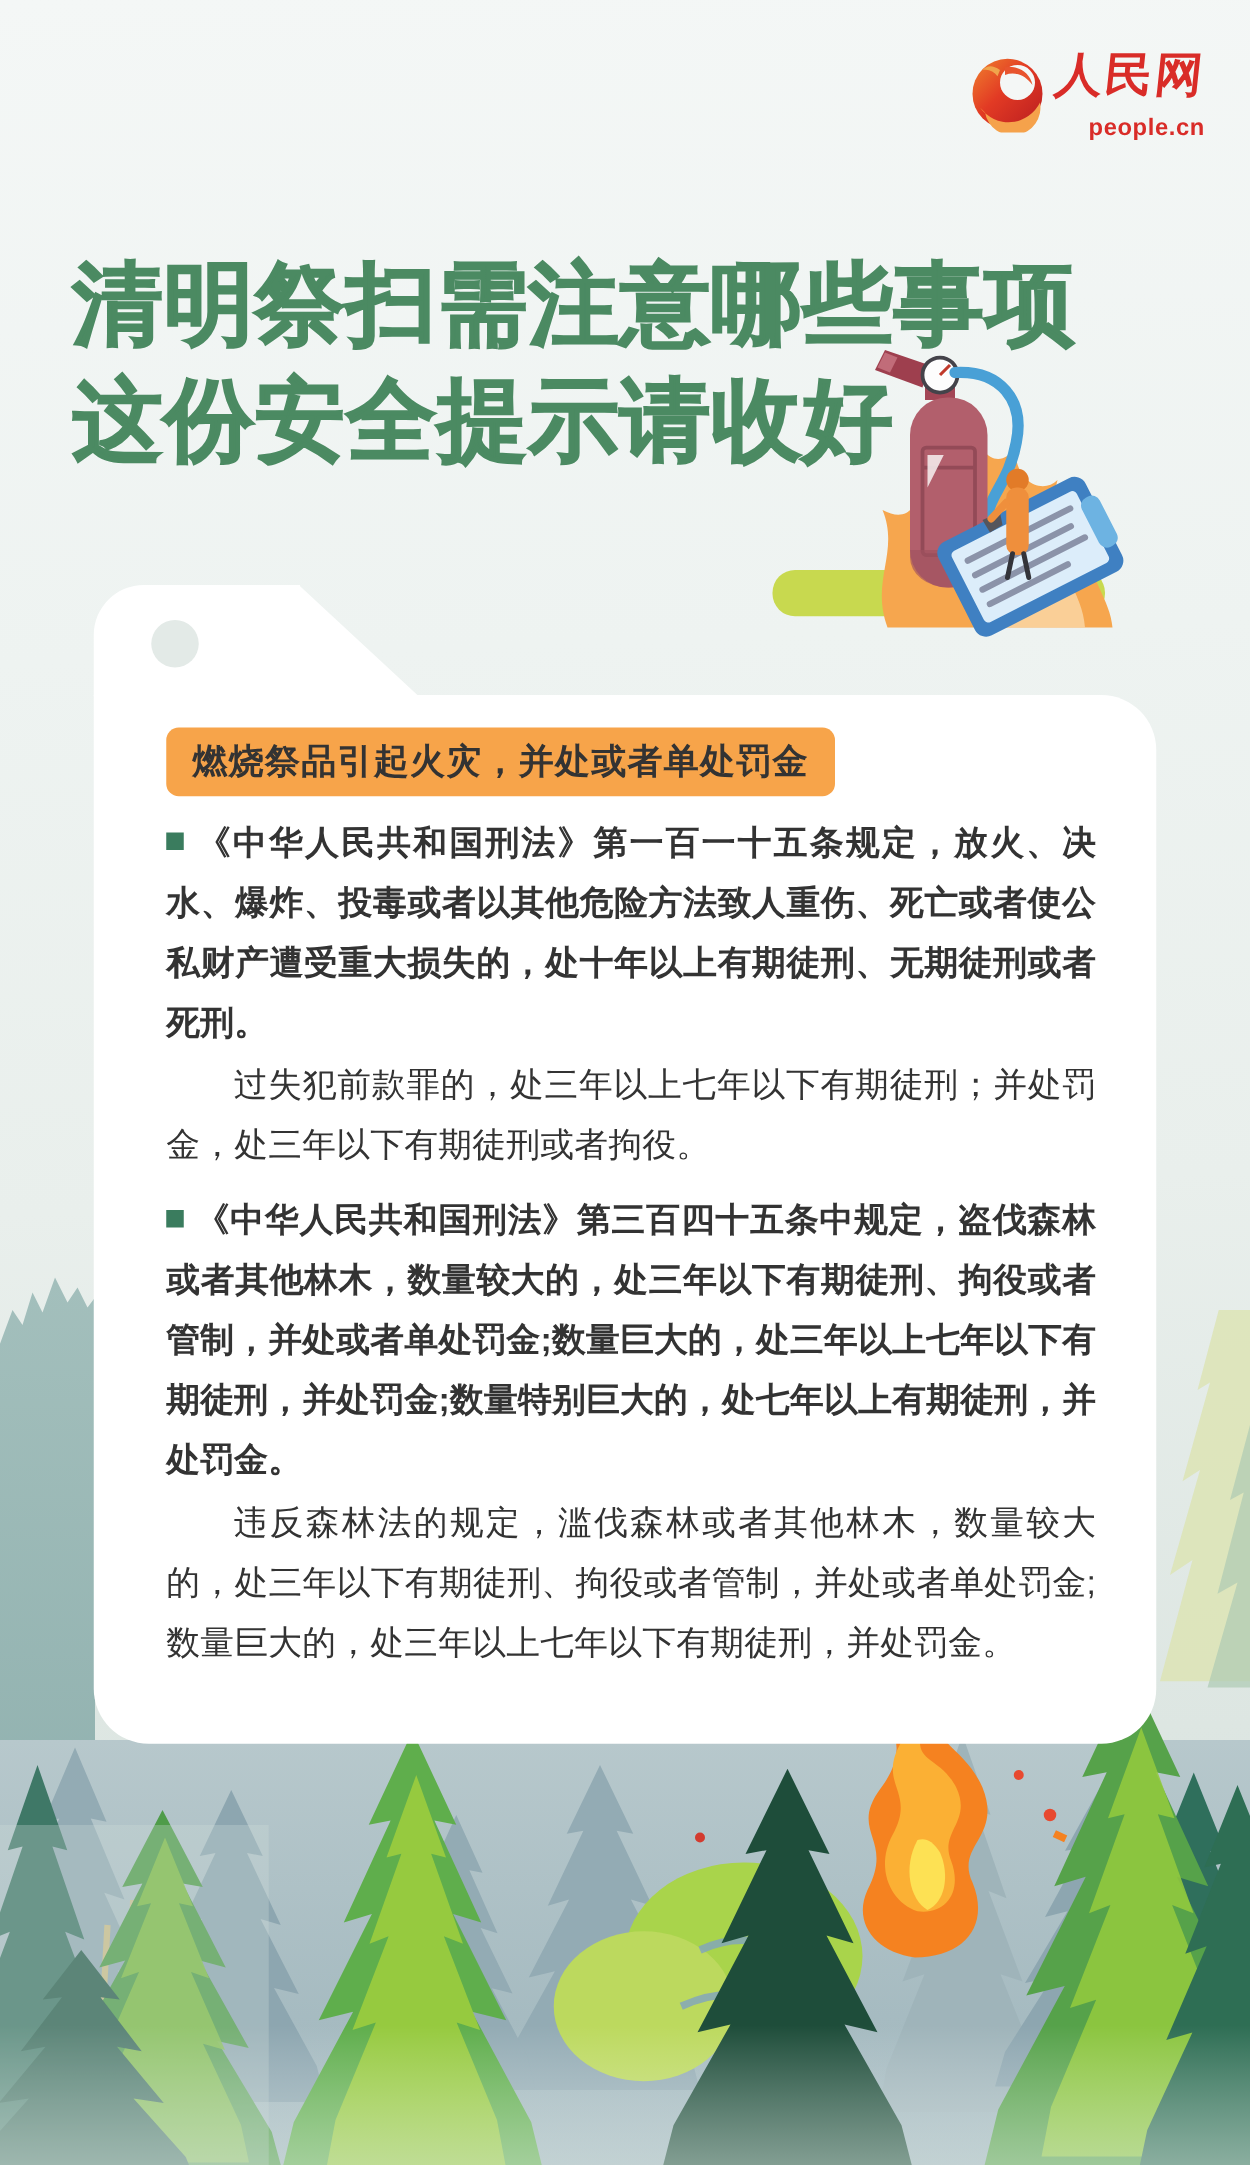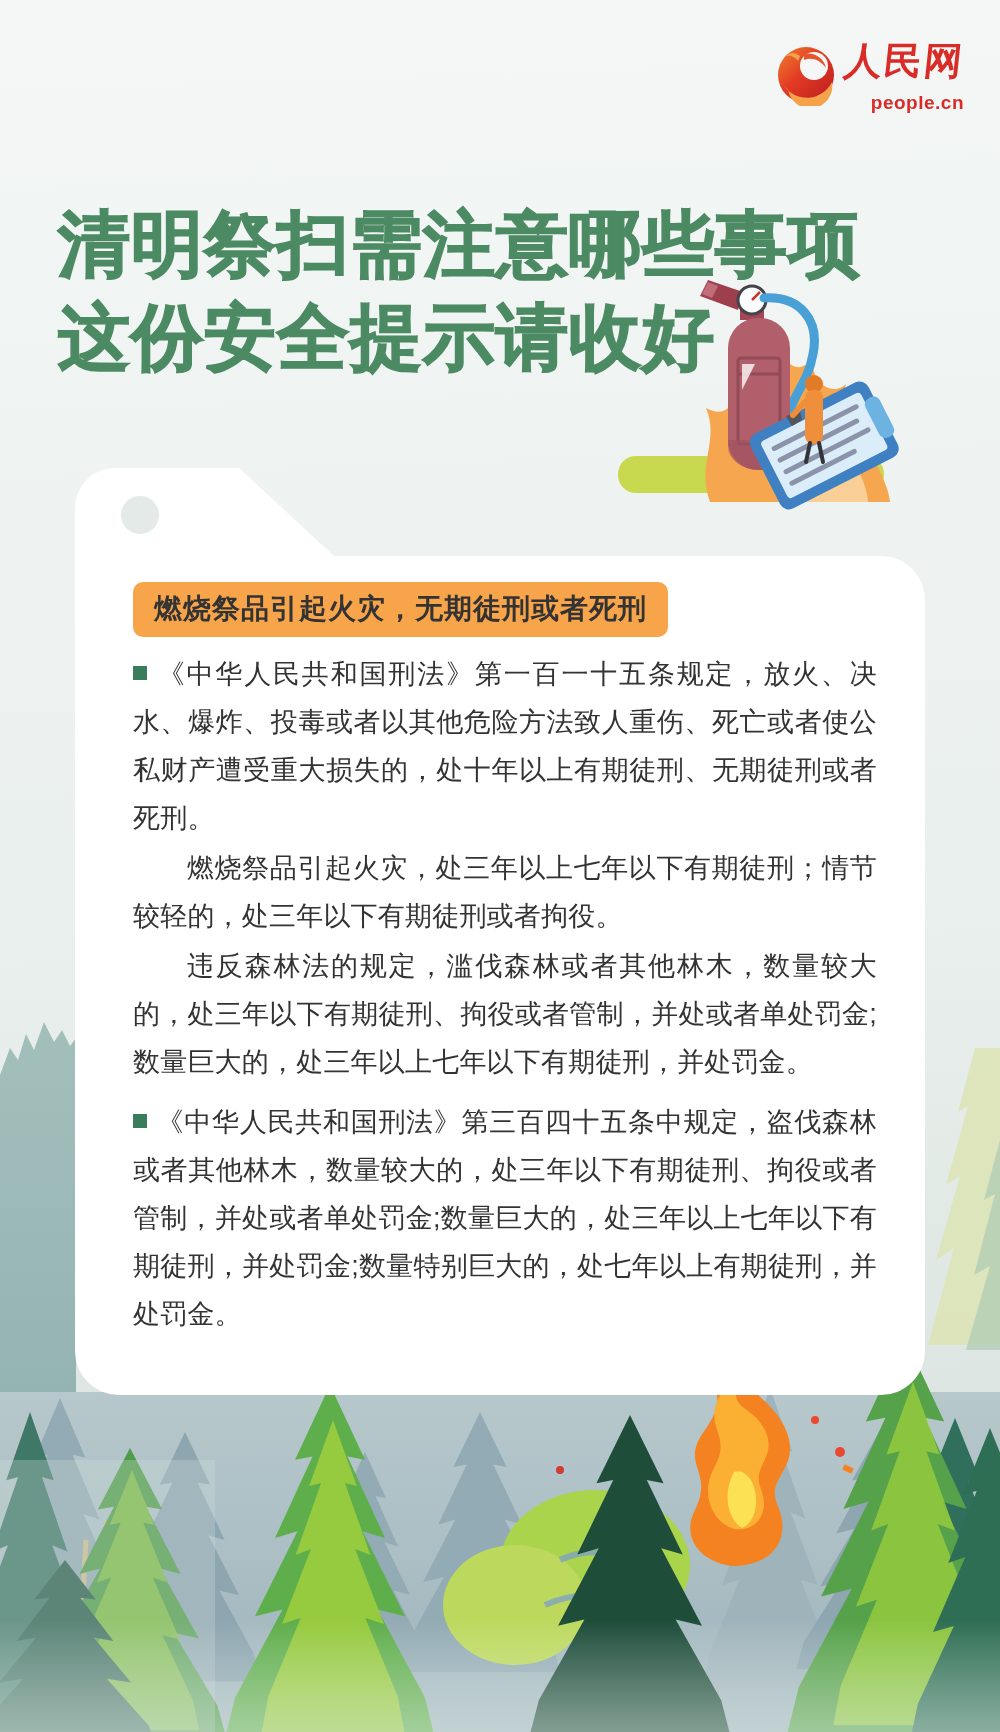--- a/index.html
+++ b/index.html
@@ -27,21 +27,21 @@
   .card-diag{position:absolute;left:164px;top:0;width:96px;height:89px;background:#fff;
     clip-path:polygon(0 0,100% 100%,0 100%);}
   .card-hole{position:absolute;left:46px;top:28px;width:38px;height:38px;border-radius:50%;background:#e3eae7;}
   .card-main{position:absolute;left:0;top:88px;width:850px;height:839px;background:#fff;
     border-radius:0 44px 44px 44px;box-sizing:border-box;padding:26px 48px 0 58px;}
   .heading-row{margin:0;}
   .section-heading{display:inline-block;background:#f7a44a;color:#333;font-size:28px;font-weight:700;
     padding:8px 21px 9px 21px;border-radius:10px;letter-spacing:1px;}
   .h-row-2{margin-top:10px;}
   p.para{margin:0;font-size:27px;line-height:48px;color:#333;text-align:justify;letter-spacing:.2px;font-weight:500;}
-  p.p-first{margin-top:13px;}
+  p.p-first{margin-top:13px;font-weight:bold;}
   p.p-follow{margin-top:2px;text-indent:54px;}
   p.p-body2{margin-top:12px;}
   .bullet{display:inline-block;width:14px;height:14px;background:#3a7c5e;margin:0 9px 5px 0;vertical-align:middle;}
   
   .forest{position:absolute;left:0;top:1000px;width:1000px;height:732px;z-index:1;}
 </style>
 </head>
 <body>
 
 <div class="poster">
@@ -115,27 +115,27 @@
     </g>
   </svg>
 
   <div class="card">
     <div class="card-tag"></div>
     <div class="card-diag"></div>
     <div class="card-hole"></div>
     <div class="card-main">
 
       <div class="heading-row">
-        <span class="section-heading">燃烧祭品引起火灾，无期徒刑或者死刑</span>
+        <span class="section-heading">燃烧祭品引起火灾，并处或者单处罚金</span>
       </div>
       <p class="para p-first"><span class="bullet"></span><span>《中华人民共和国刑法》第一百一十五条规定，放火、决水、爆炸、投毒或者以其他危险方法致人重伤、死亡或者使公私财产遭受重大损失的，处十年以上有期徒刑、无期徒刑或者死刑。</span></p>
-      <p class="para p-follow"><span>燃烧祭品引起火灾，处三年以上七年以下有期徒刑；情节较轻的，处三年以下有期徒刑或者拘役。</span></p>
-
+      <p class="para p-follow"><span>过失犯前款罪的，处三年以上七年以下有期徒刑；并处罚金，处三年以下有期徒刑或者拘役。</span></p>
+
+      <p class="para p-first p-body2"><span class="bullet"></span><span>《中华人民共和国刑法》第三百四十五条中规定，盗伐森林或者其他林木，数量较大的，处三年以下有期徒刑、拘役或者管制，并处或者单处罚金;数量巨大的，处三年以上七年以下有期徒刑，并处罚金;数量特别巨大的，处七年以上有期徒刑，并处罚金。</span></p>
       <p class="para p-follow"><span>违反森林法的规定，滥伐森林或者其他林木，数量较大的，处三年以下有期徒刑、拘役或者管制，并处或者单处罚金;数量巨大的，处三年以上七年以下有期徒刑，并处罚金。</span></p>
-      <p class="para p-first p-body2"><span class="bullet"></span><span>《中华人民共和国刑法》第三百四十五条中规定，盗伐森林或者其他林木，数量较大的，处三年以下有期徒刑、拘役或者管制，并处或者单处罚金;数量巨大的，处三年以上七年以下有期徒刑，并处罚金;数量特别巨大的，处七年以上有期徒刑，并处罚金。</span></p>
 
     </div>
   </div>
 
   <svg class="forest" viewBox="0 0 1000 732" preserveAspectRatio="none">
     <defs>
       <linearGradient id="bgGrad" x1="0" y1="0" x2="0" y2="1">
         <stop offset="0" stop-color="#b7c8cc"></stop>
           <stop offset="1" stop-color="#9db4bb"></stop>
       </linearGradient>

